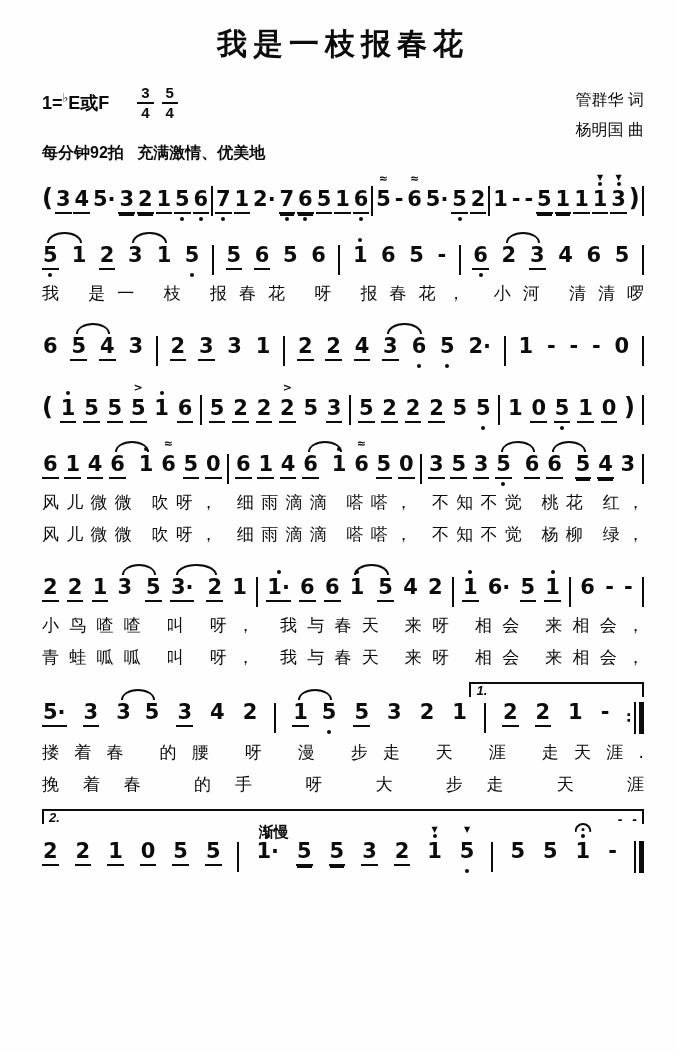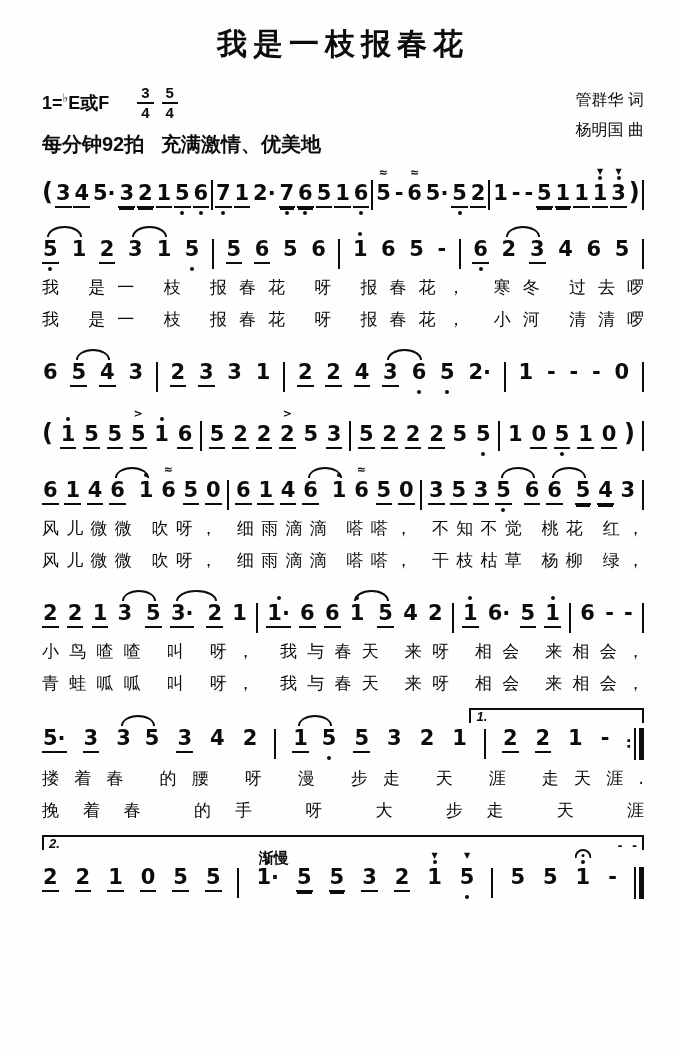--- a/index.html
+++ b/index.html
@@ -14,21 +14,21 @@
   }
   .meta{display:flex;justify-content:space-between;align-items:flex-start;margin-bottom:6px;}
   .meta-left{font-weight:bold;}
   .keyline{display:flex;align-items:center;gap:28px;font-size:18px;}
   .keysig{white-space:pre;}
   .keysig sup{font-size:12px;}
   .meters{display:flex;gap:8px;}
   .frac{display:inline-block;text-align:center;font-size:15px;line-height:1.05;font-weight:bold;}
   .frac .n{display:block;border-bottom:2px solid #0c0c0c;padding:0 4px 1px 4px;}
   .frac .d{display:block;padding-top:1px;}
-  .tempoline{font-size:20px;margin-top:10px;white-space:pre;}
+  .tempoline{font-size:16px;margin-top:22px;white-space:pre;}
   .meta-right{text-align:left;font-size:16px;font-weight:normal;line-height:1.9;}
 
   .system{position:relative;margin-bottom:13px;}
   .notes{
     display:flex;justify-content:space-between;align-items:baseline;
     padding-top:16px;font-family:"DejaVu Sans","Liberation Sans",sans-serif;
   }
   .tok{
     position:relative;font-size:21px;font-weight:bold;line-height:1;padding:0 1px 2px 1px;
   }
@@ -161,21 +161,20 @@
           <span class="tok u1">6<i class="dl"></i></span>
           <span class="sl">
             <span class="tok">2</span>
             <span class="tok u1">3</span>
           </span>
           <span class="tok">4</span>
           <span class="tok">6</span>
           <span class="tok">5</span>
           <span class="bar"></span>
         </div>
-        <div class="lyric">我 是一 枝 报春花 呀 报春花， 寒冬 过去啰</div>
         <div class="lyric">我 是一 枝 报春花 呀 报春花， 小河 清清啰</div>
       </div>
       <div class="system">
         <div class="notes">
           <span class="tok">6</span>
           <span class="sl">
             <span class="tok u1">5</span>
             <span class="tok u1">4</span>
           </span>
           <span class="tok">3</span>
@@ -269,21 +268,21 @@
           </span>
           <span class="sl">
             <span class="tok u1">6</span>
             <span class="tok u2">5</span>
           </span>
           <span class="tok u2">4</span>
           <span class="tok">3</span>
           <span class="bar"></span>
         </div>
         <div class="lyric">风儿微微 吹呀， 细雨滴滴 嗒嗒， 不知不觉 桃花 红，</div>
-        <div class="lyric">风儿微微 吹呀， 细雨滴滴 嗒嗒， 干枝枯草 杨柳 绿，</div>
+        <div class="lyric">风儿微微 吹呀， 细雨滴滴 嗒嗒， 不知不觉 杨柳 绿，</div>
       </div>
       <div class="system">
         <div class="notes">
           <span class="tok u1">2</span>
           <span class="tok u1">2</span>
           <span class="tok u1">1</span>
           <span class="sl">
             <span class="tok">3</span>
             <span class="tok u1">5</span>
           </span>

